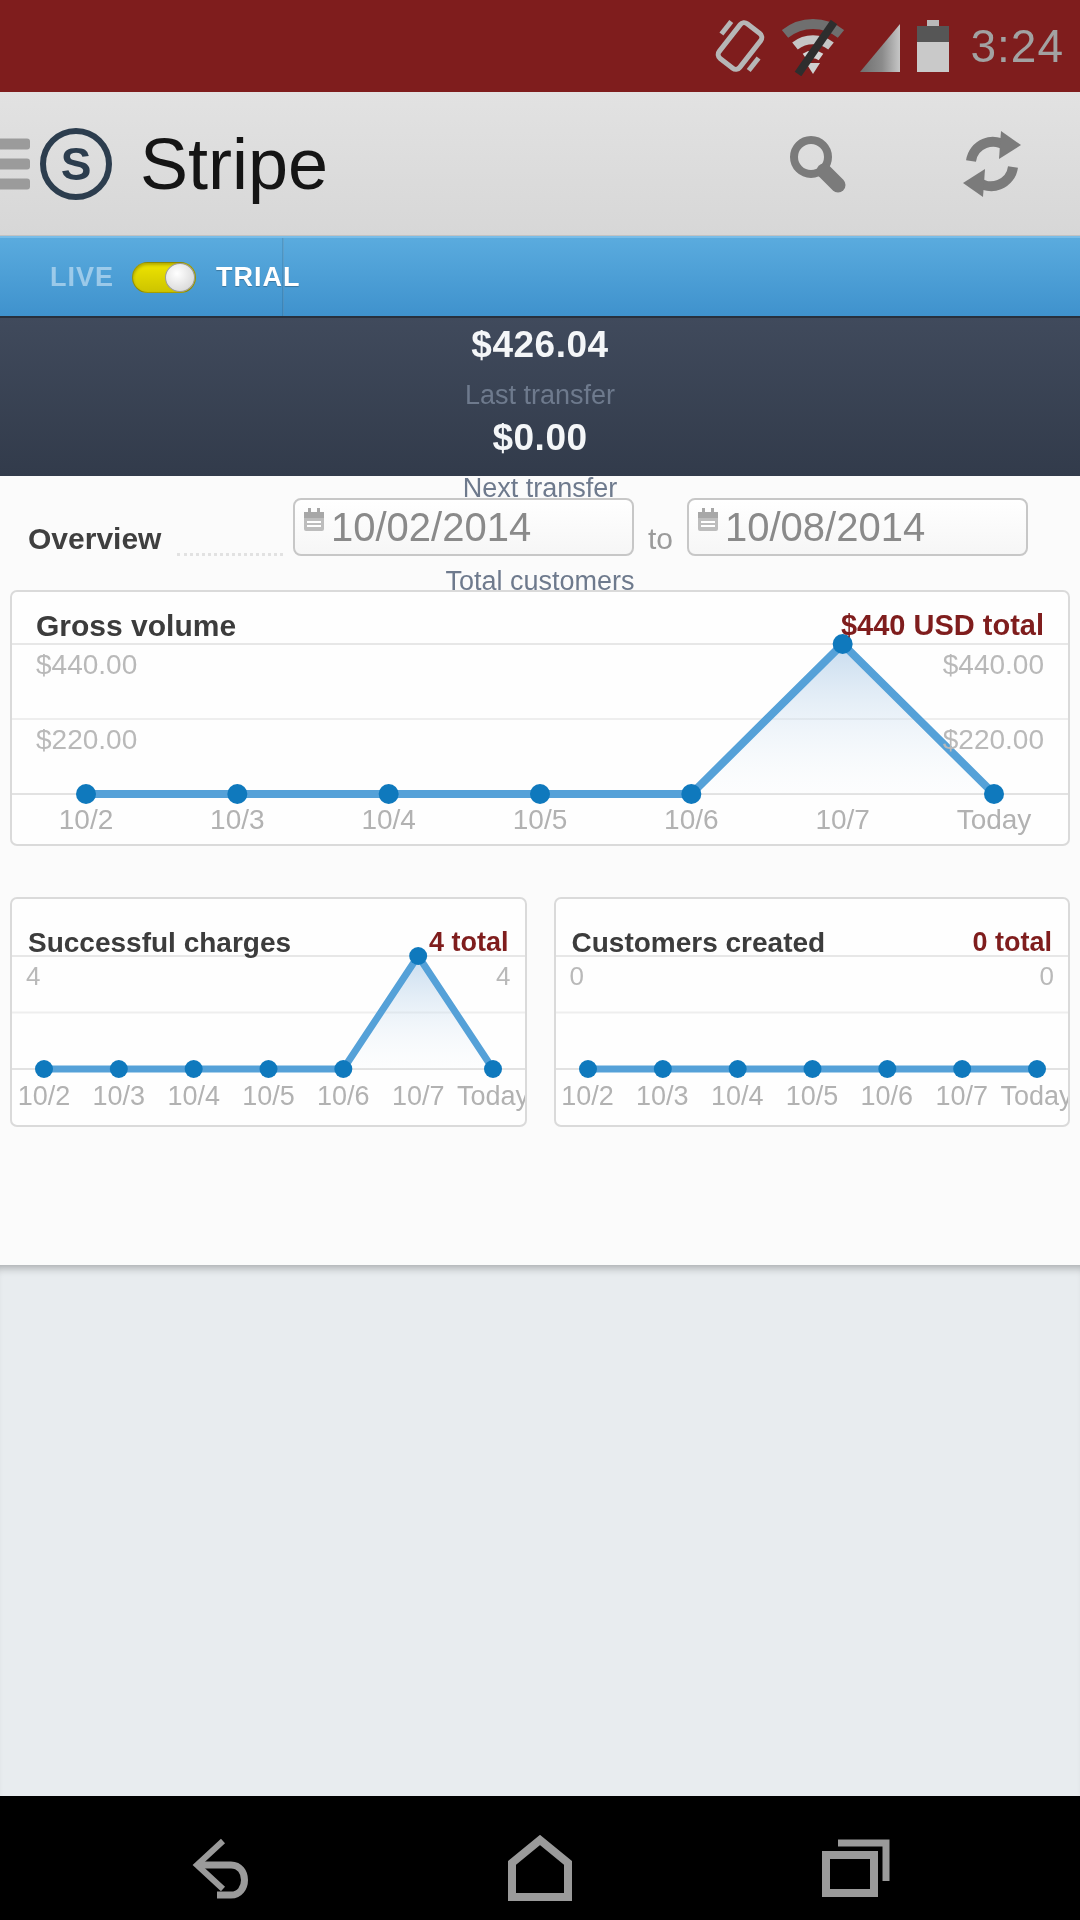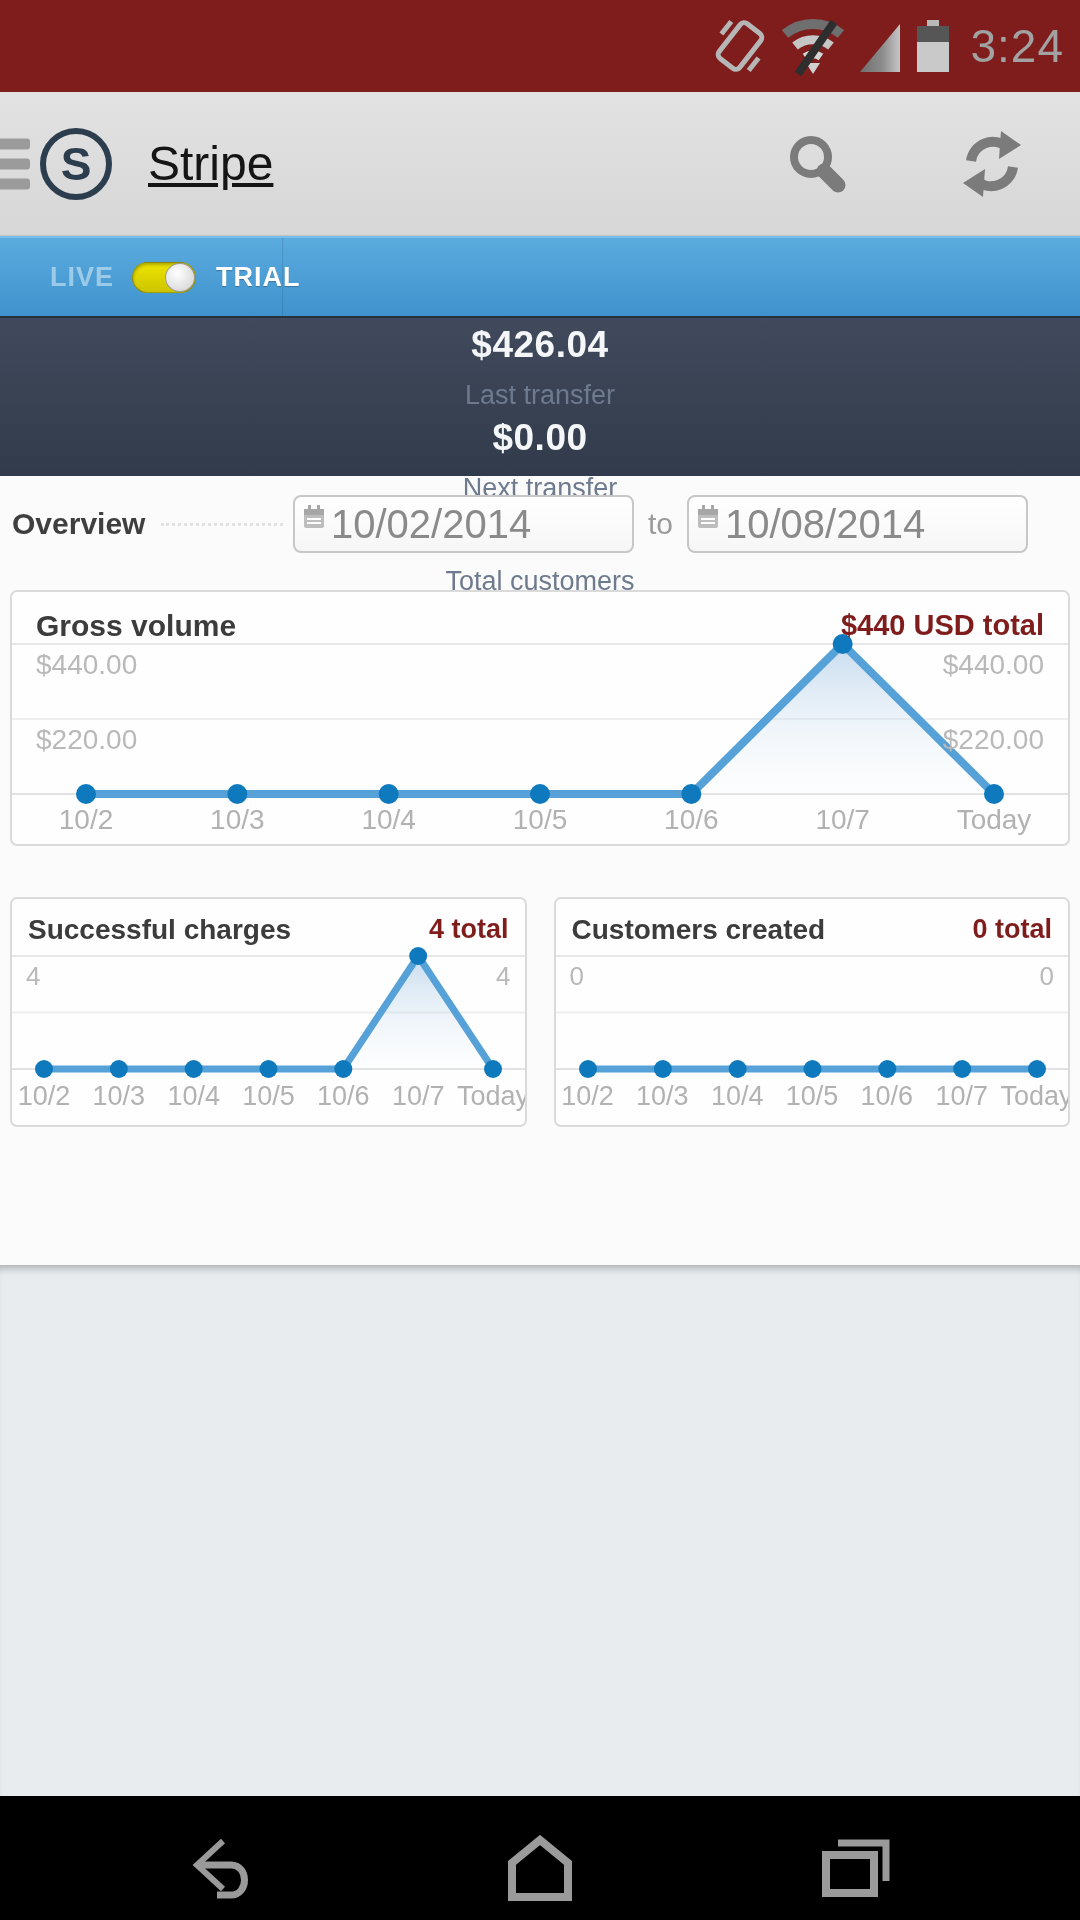--- a/index.html
+++ b/index.html
@@ -32,21 +32,21 @@
     position:absolute; left:0; top:50%; transform:translateY(-50%);
     width:30px; display:flex; flex-direction:column; gap:9px;
   }
   .hamburger i { display:block; height:11px; background:#9b9b9b; border-radius:0 3px 3px 0; }
   .logo-circle {
     width:72px; height:72px; border:6px solid #2c3d4e; border-radius:50%;
     margin-left:40px;
     display:flex; align-items:center; justify-content:center;
     color:#2c3d4e; font-size:46px; font-weight:bold;
   }
-  .app-title { font-size:48px; color:#151515; margin-left:36px; flex:1;text-decoration:underline; }
+  .app-title { font-size:72px; color:#151515; margin-left:28px; flex:1; }
   .icon-btn { width:80px; height:90px; display:flex; align-items:center; justify-content:center; }
   .icon-btn.search { margin-right:95px; }
   .icon-btn.refresh { margin-right:48px; }
 
   
   .mode-bar {
     height:80px;
     background:linear-gradient(#5aabde,#3f92cd);
     border-top:2px solid #79bde8;
     display:flex; align-items:center;
@@ -78,21 +78,21 @@
     padding:0 28px;
     flex-direction:column;
   }
   .stat { flex:1; text-align:center; padding-top:6px; }
   .stat .value { color:#f4f6f8; font-size:37px; font-weight:bold; letter-spacing:0.5px; }
   .stat .label { color:#6e7a8d; font-size:27px; margin-top:14px; }
 
   
   .content { background:#fbfbfb; height:789px; padding:12px 10px 0 10px; }
 
-  .overview-row { height:64px; display:flex; align-items:center; padding:0 2px 0 2px; margin-top:4px; }
+  .overview-row { height:64px; display:flex; align-items:flex-end; padding:0 2px 0 2px; margin-top:4px;margin-left:16px; }
   .overview-title { font-size:30px; font-weight:bold; color:#3f3f3f; }
   .dotted { flex:1; border-top:3px dotted #e2e2e2; margin:0 10px 0 16px; }
   .date-field {
     width:341px; height:58px; background:linear-gradient(#ffffff,#f6f6f6);
     border:2px solid #c7c7c7; border-radius:8px;
     display:flex; align-items:center; position:relative;
     padding-left:36px;
     color:#8a8a8a; font-size:40px;
   }
   .date-field .cal { position:absolute; left:7px; top:7px; }
@@ -106,21 +106,21 @@
   }
   .card-head { position:relative; z-index:2; display:flex; justify-content:space-between; align-items:flex-start; }
   .card.gross { height:256px; margin-top:34px; }
   .card.gross .card-head { padding:17px 24px 0 24px; }
   .card-title { font-weight:bold; color:#3c3c3c; }
   .card-total { font-weight:bold; color:#7f1d1d; }
   .gross .card-title { font-size:30px; }
   .gross .card-total { font-size:29px; }
   .small-row { display:flex; gap:27px; margin-top:51px; }
   .card.small { height:230px; flex:1; }
-  .card.small .card-head { padding:15px 16px 0 16px; }
+  .card.small .card-head { padding:28px 16px 0 16px; }
   .small .card-title { font-size:28px; }
   .small .card-total { font-size:27px; }
 
   .chart { position:absolute; inset:0; z-index:1; }
   .chart svg { position:absolute; left:0; top:0; }
   .ytick { position:absolute; color:#b9b9b9; white-space:nowrap; }
   .gross .ytick { font-size:28px; }
   .small .ytick { font-size:26px; }
   .gross .ytick.left { left:24px; }
   .gross .ytick.right { right:24px; }

